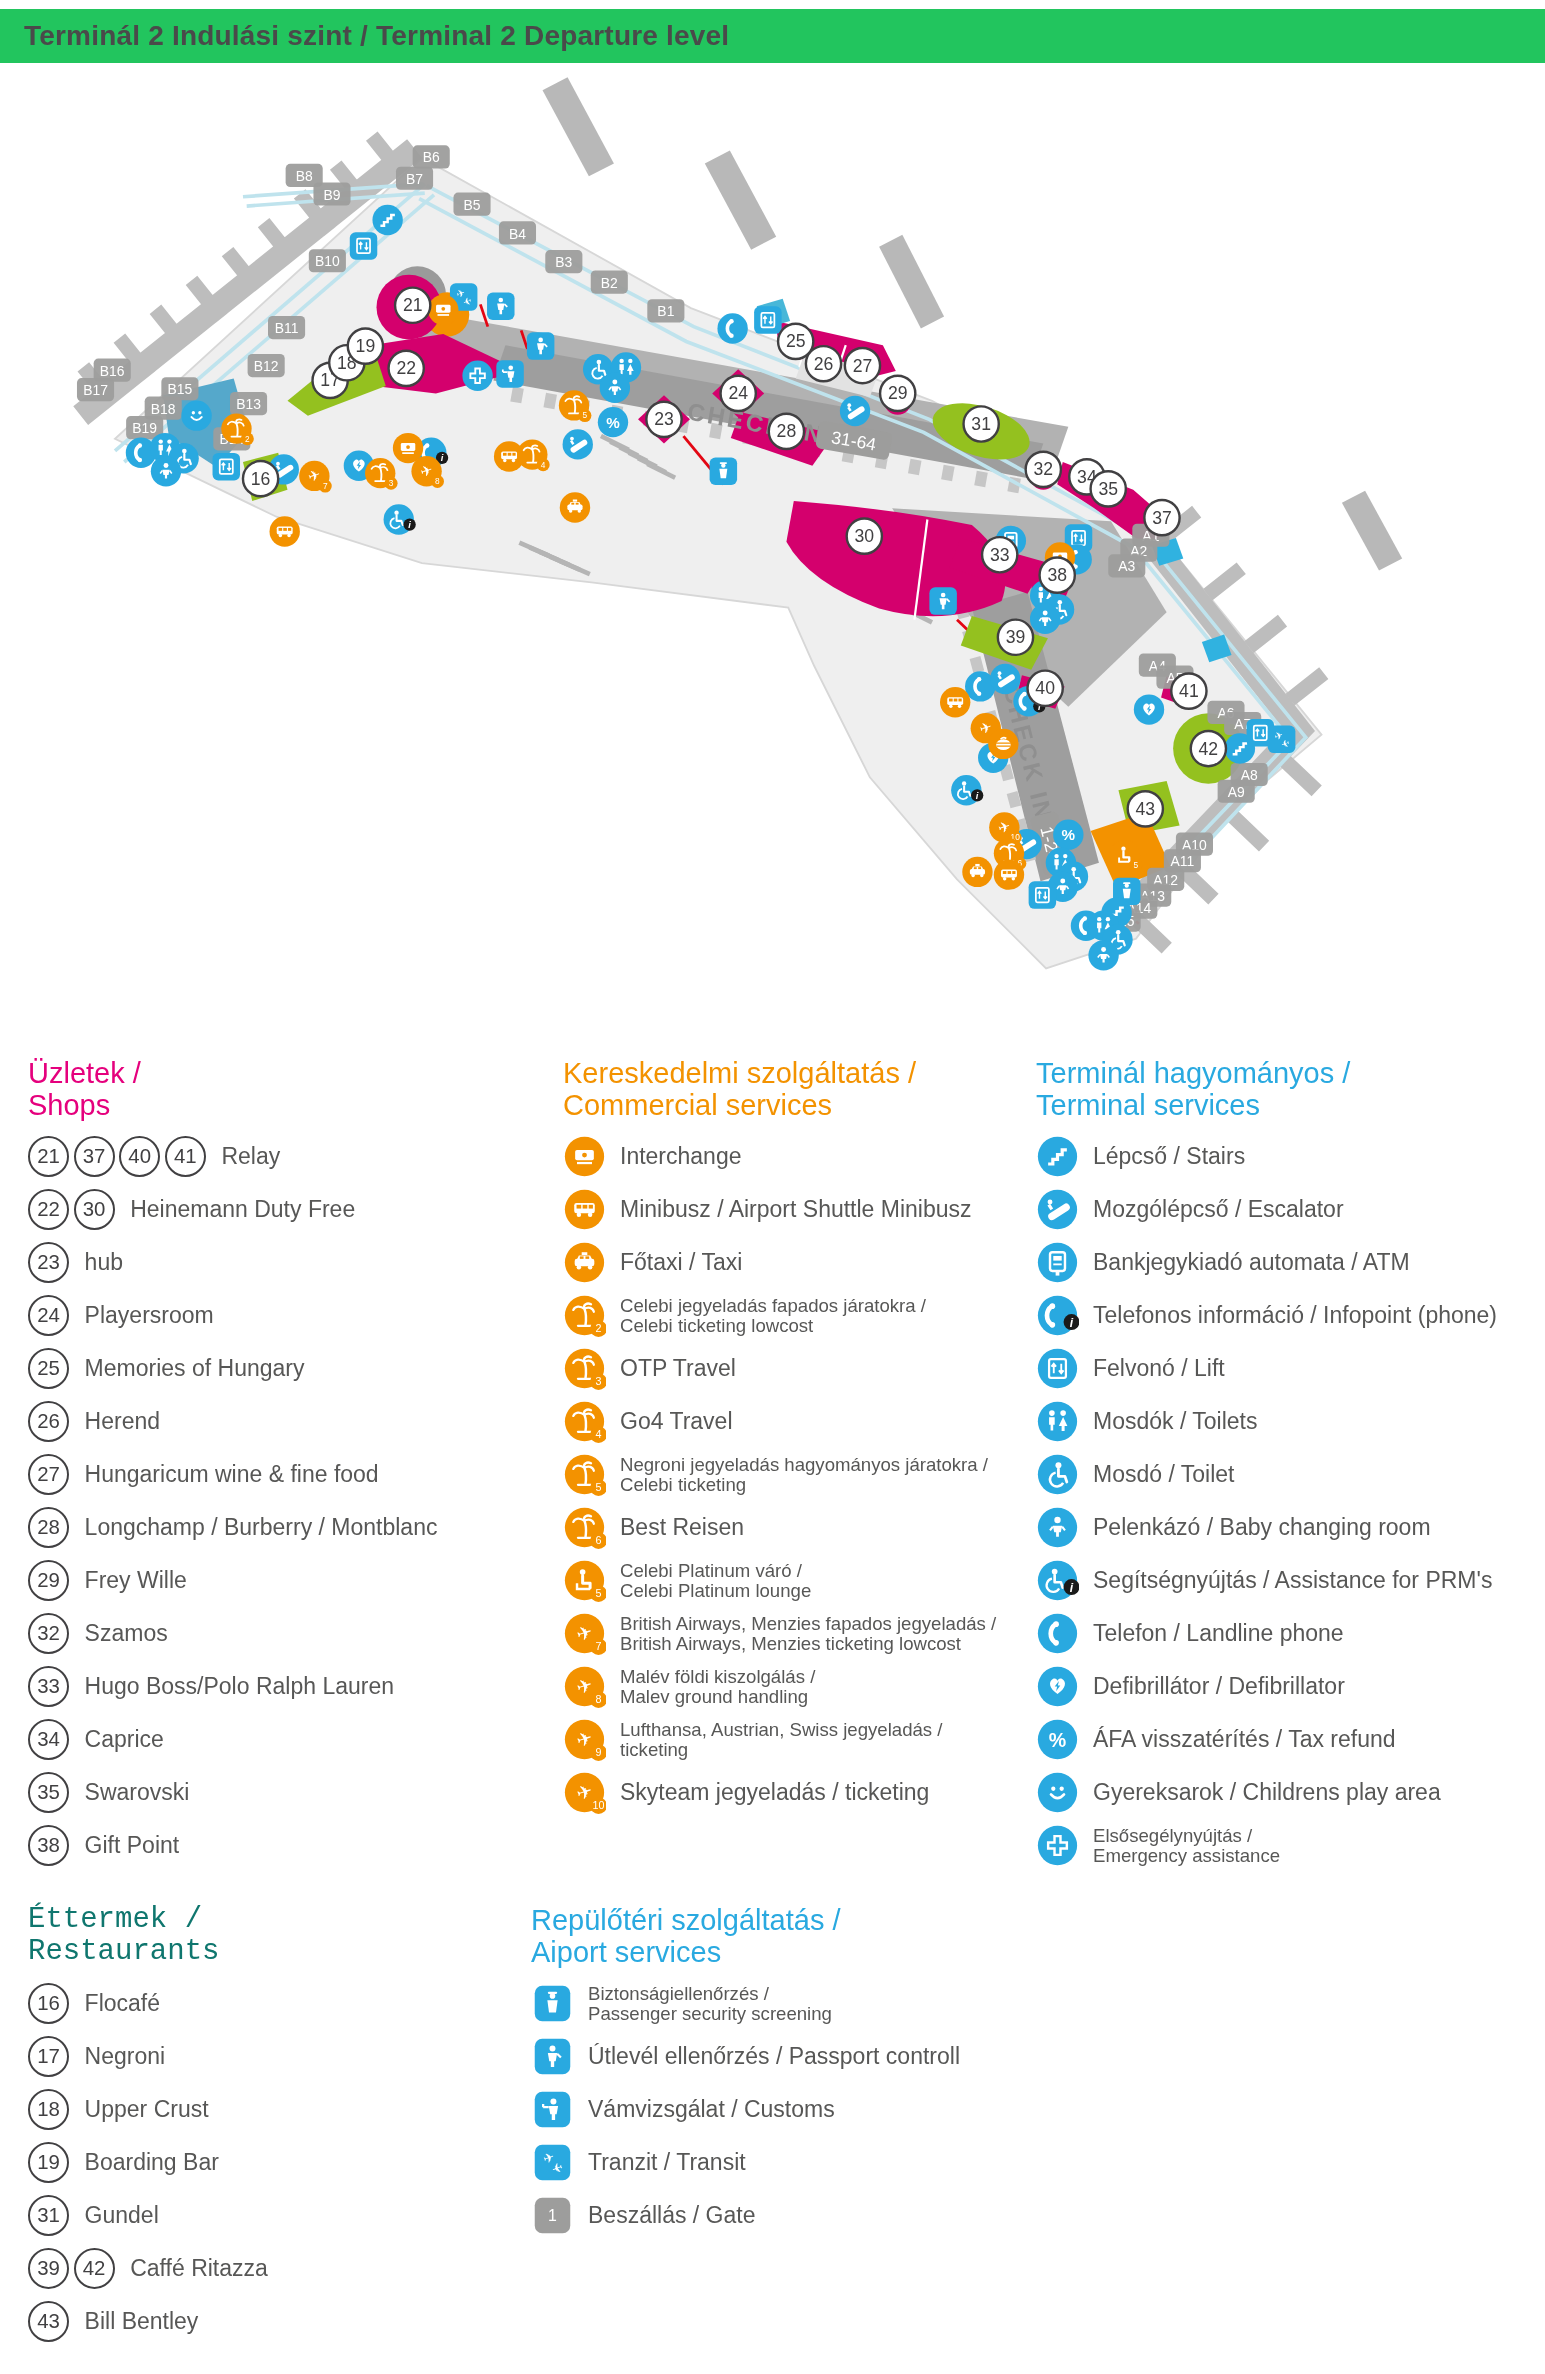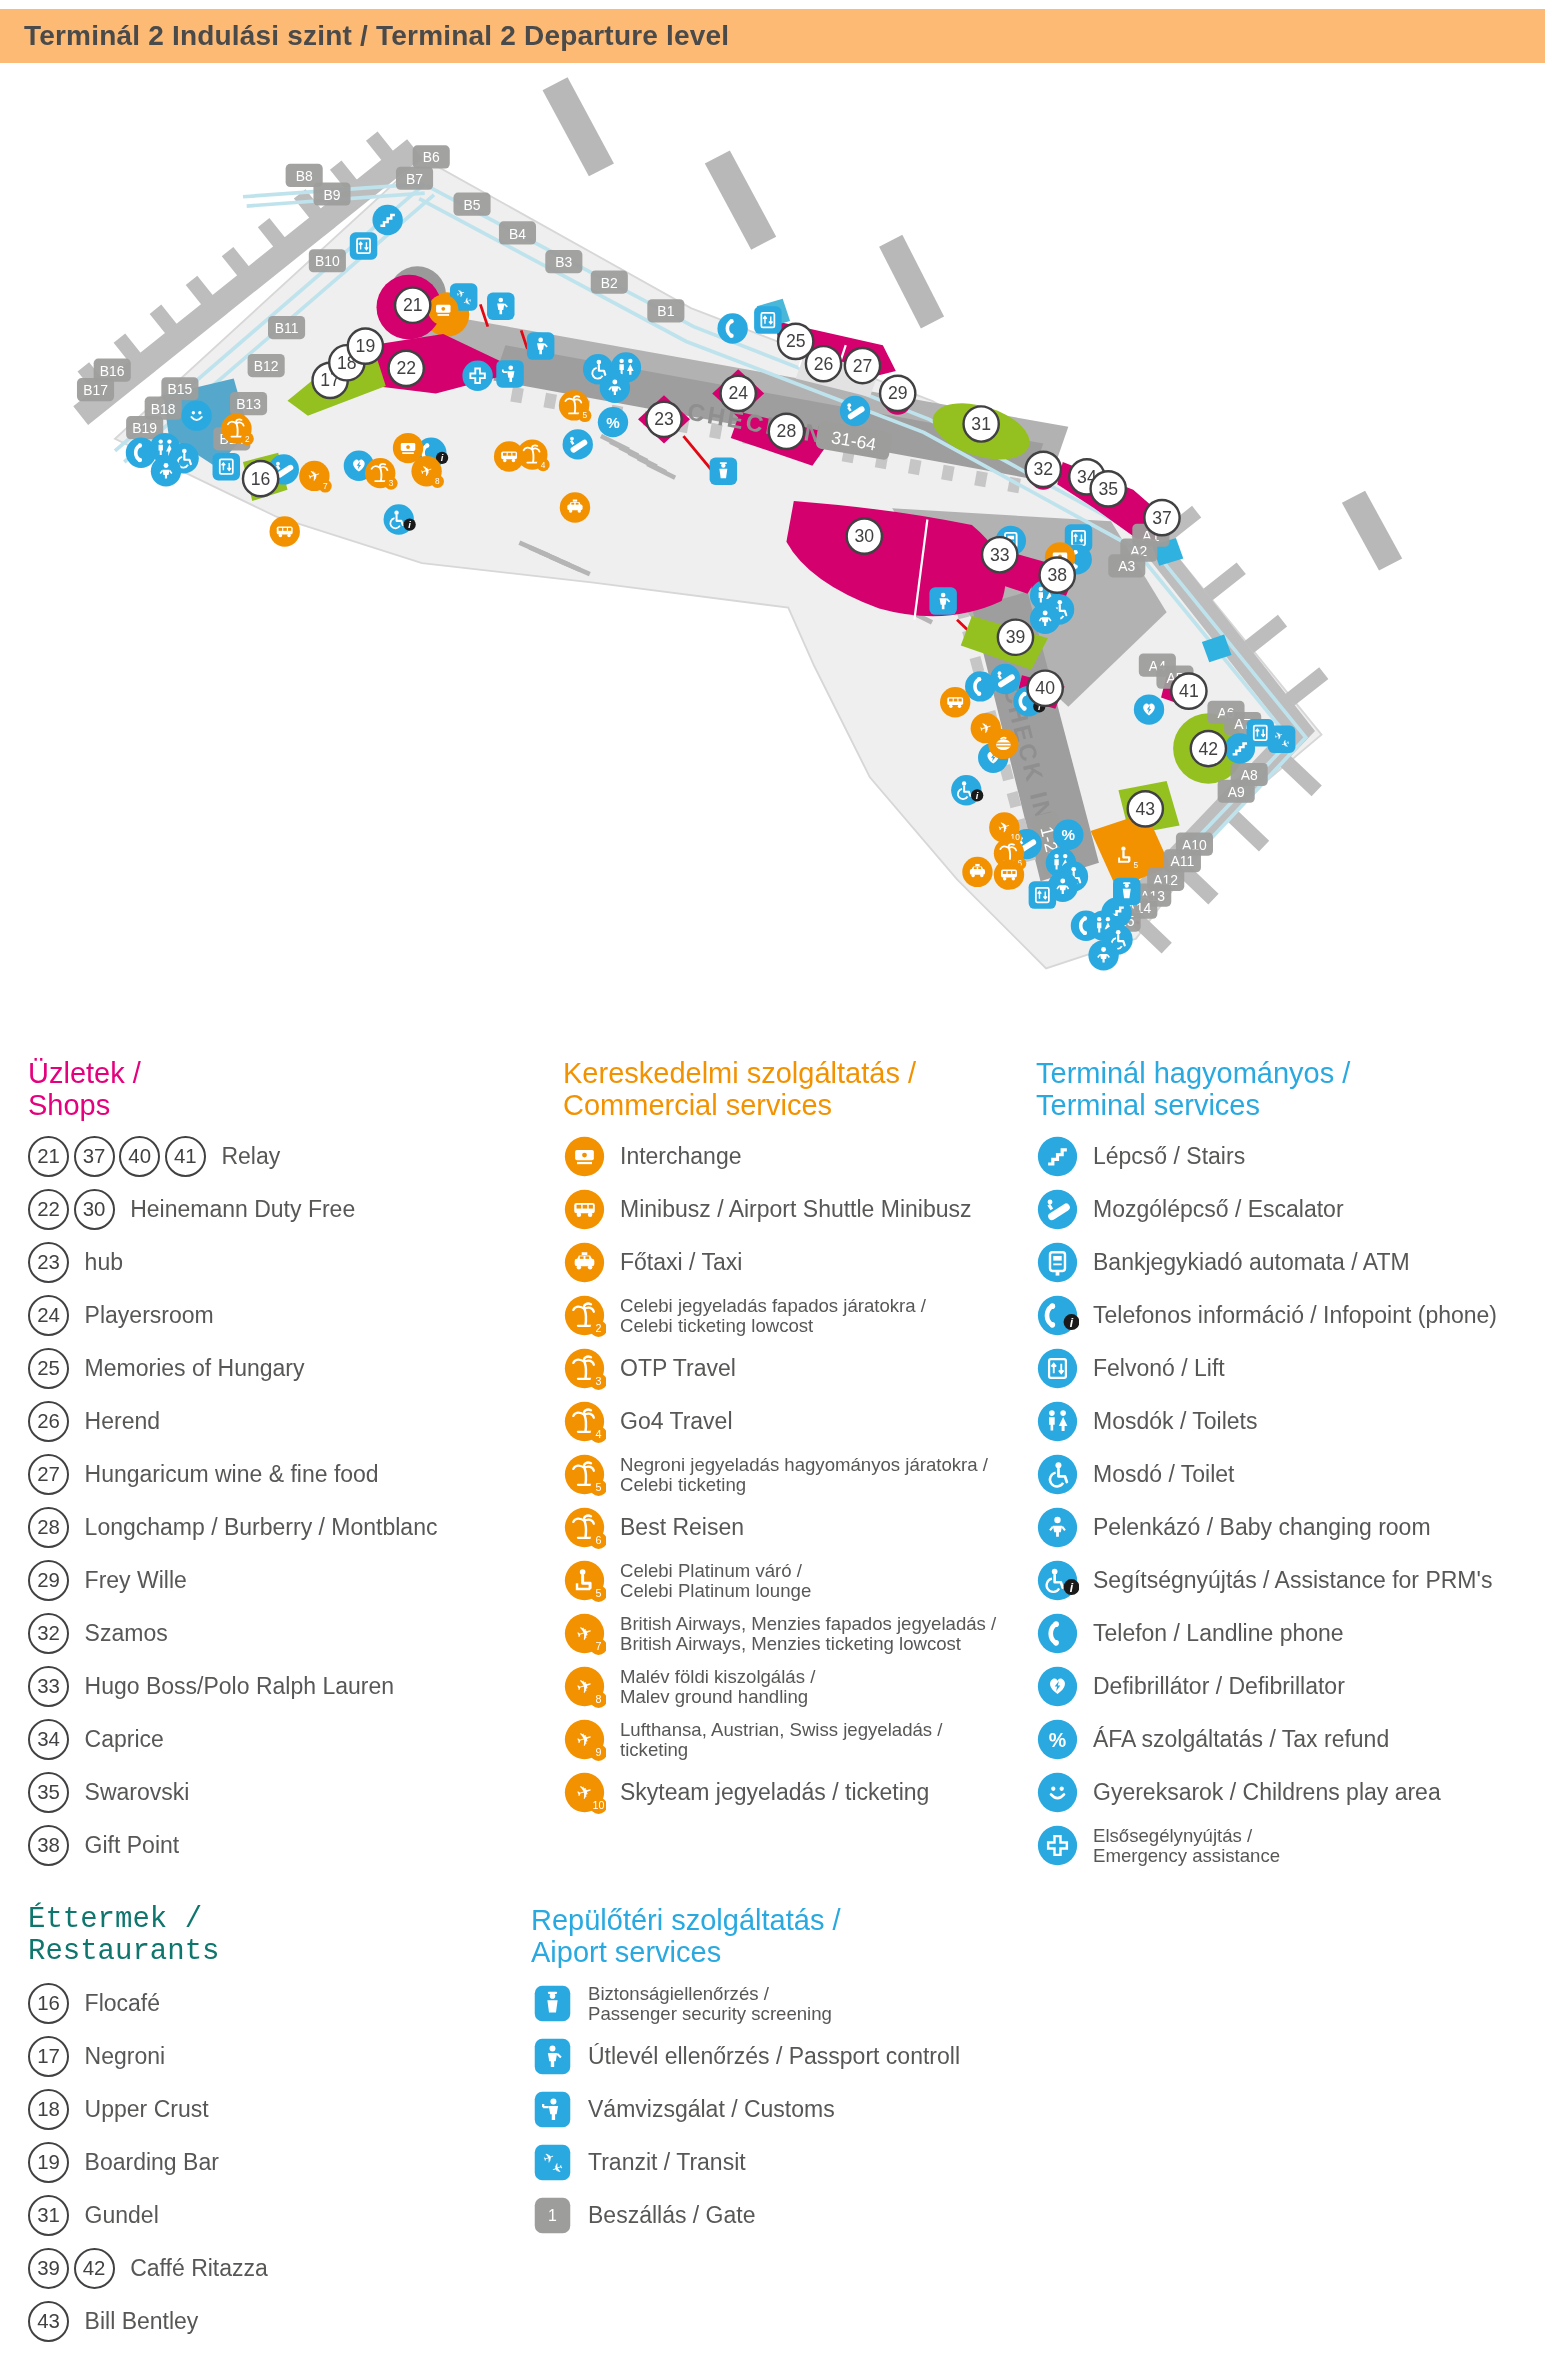--- a/index.html
+++ b/index.html
@@ -1,18 +1,18 @@
 <!DOCTYPE html>
 <html style="font-size:15px"><head>
 <meta charset="utf-8">
 <style>
   html,body{margin:0;padding:0;background:#fff;}
   body{font-family:"Liberation Sans",sans-serif;}
   #page{position:relative;width:1545px;height:2375px;background:#fff;overflow:hidden;}
-  #header{position:absolute;left:0;top:9.3px;width:1545px;height:54px;background:#fdba74;}
+  #header{position:absolute;left:0;top:9.3px;width:1545px;height:54px;background:#22c55e;}
   #header .t{line-height:54px;padding-left:24px;font-size:28px;font-weight:bold;color:#4a4a4a;letter-spacing:0.2px;}
   #mapsvg{position:absolute;left:0;top:0;}
   .col{position:absolute;}
   .lg-head{font-size:29px;line-height:32px;font-weight:500;margin-bottom:9.3px;}
   .lg-row{display:flex;align-items:center;height:53px;}
   .lg-row .ic{width:46px;flex:0 0 46px;display:flex;align-items:center;}
   .lg-row .lbl{font-size:23px;color:#575756;margin-left:11px;white-space:nowrap;}
   .lg-row .lbl.two{font-size:18.6px;line-height:20px;}
   .numc{display:inline-flex;align-items:center;justify-content:center;width:37px;height:37px;border-radius:50%;
         border:2.4px solid #414042;color:#414042;font-size:20.4px;background:#fff;margin-right:4.6px;flex:0 0 auto;}
@@ -1510,21 +1510,21 @@
           </div>
         </div>
         <div class="lg-row">
           <div class="ic">
             <svg width="43" height="43" viewBox="-23 -23 46 46">
               <circle r="21" fill="#29a9e0"></circle>
               <text y="7.5" font-size="21" font-weight="bold" fill="#fff" text-anchor="middle">%</text>
             </svg>
           </div>
           <div class="lbl">
-            <div>ÁFA szolgáltatás / Tax refund</div>
+            <div>ÁFA visszatérítés / Tax refund</div>
           </div>
         </div>
         <div class="lg-row">
           <div class="ic">
             <svg width="43" height="43" viewBox="-23 -23 46 46">
               <circle r="21" fill="#29a9e0"></circle>
               <circle cx="-4.5" cy="-4" r="2.3" fill="#fff"></circle>
               <circle cx="4.5" cy="-4" r="2.3" fill="#fff"></circle>
               <path d="M-7,2 Q0,10 7,2" fill="none" stroke="#fff" stroke-width="2.8" stroke-linecap="round"></path>
             </svg>

